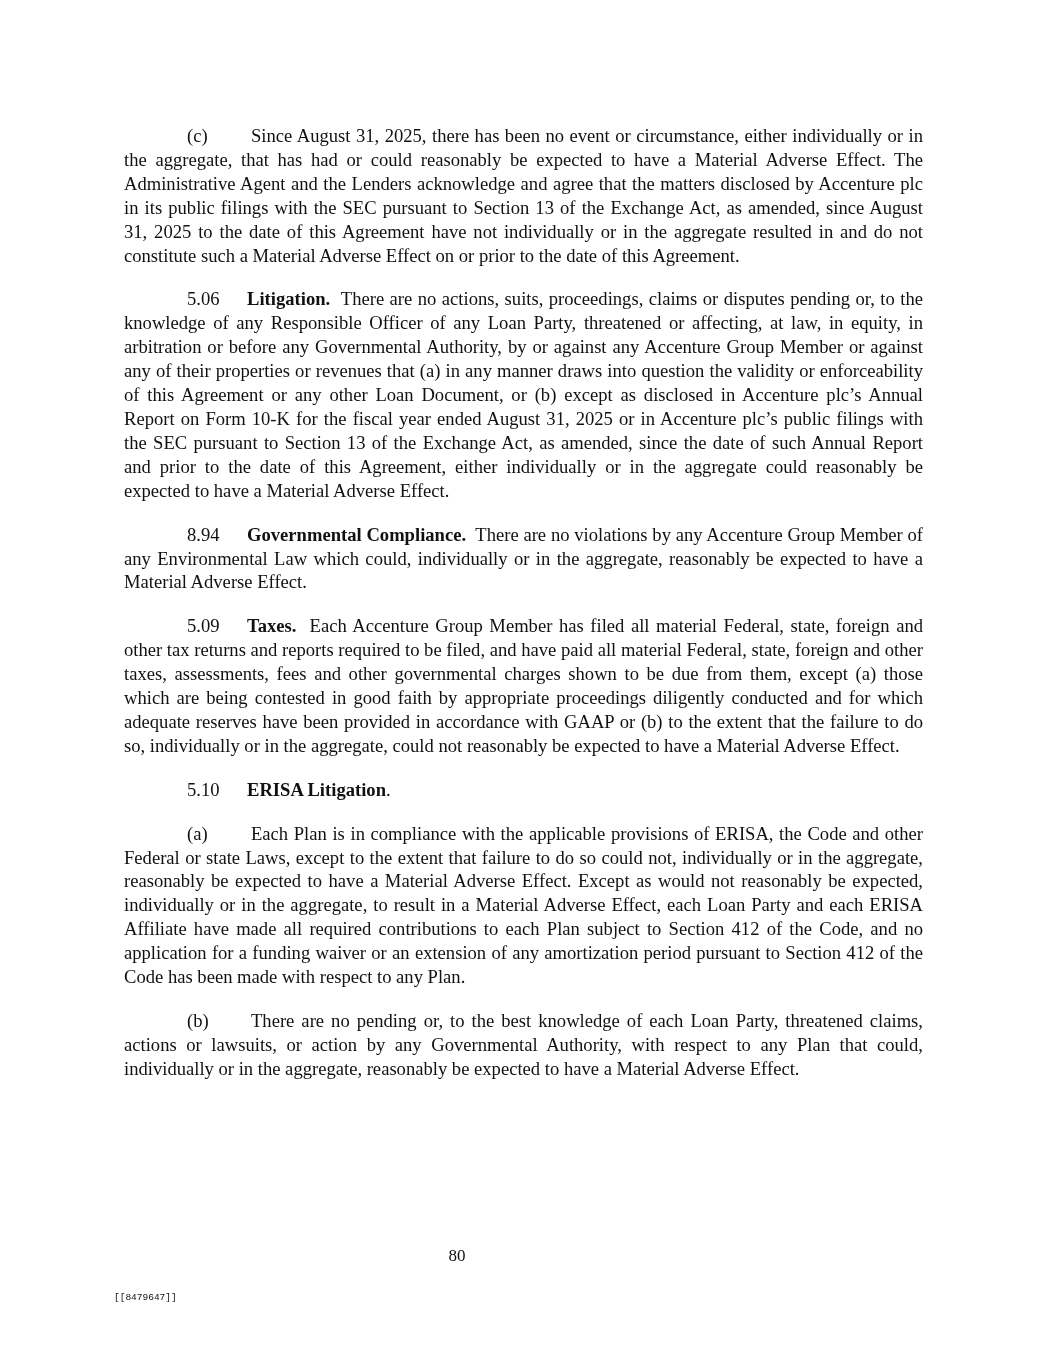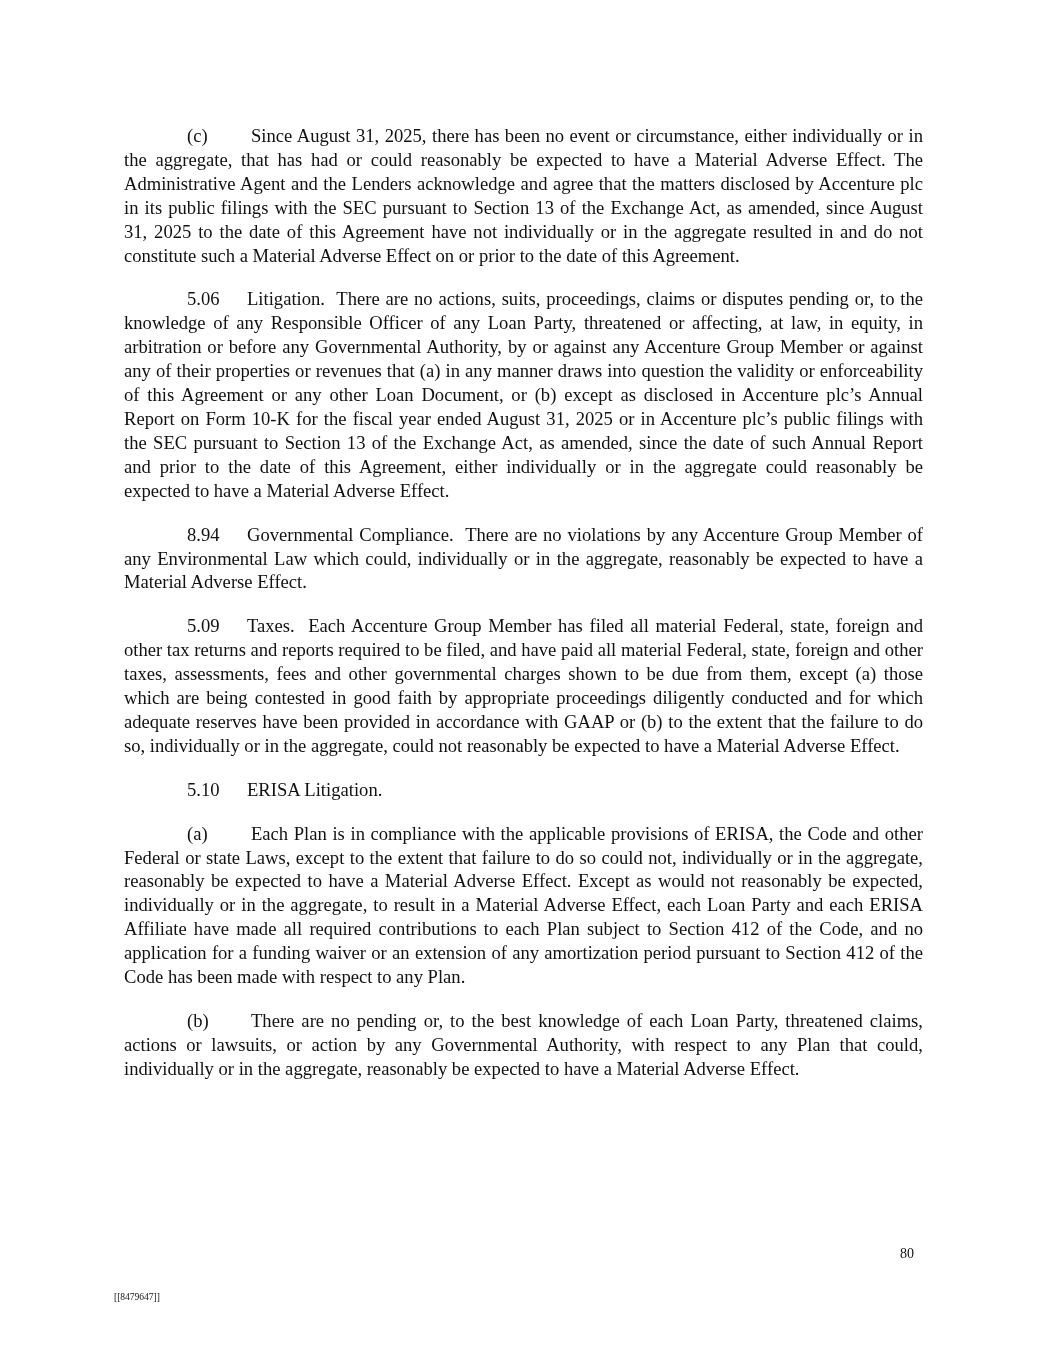--- a/index.html
+++ b/index.html
@@ -8,27 +8,27 @@
     font-family: "Liberation Serif", "DejaVu Serif", serif;
     color: #111111;
   }
   .page {
     position: absolute; left: 124px; top: 124px; width: 807px;
     font-size: 18.6px; line-height: 23.9px;
   }
   .para { text-align: justify; margin: 0 8px 20px 0; }
   .para .lbl { display: inline-block; width: 64px; padding-left: 63px; }
   .para .sec { display: inline-block; width: 60px; padding-left: 63px; font-weight: normal; }
-  .para .head { font-weight: normal; }
+  .para .head { font-weight: bold; }
   .page-num {
     position: absolute; left: 0; width: 914px; top: 1246px;
-    text-align: right; font-size: 14px;
+    text-align: center; font-size: 17px;
   }
   .doc-id {
-    position: absolute; left: 114px; top: 1292px; font-size: 9.5px;
+    position: absolute; left: 114px; top: 1292px; font-size: 9.5px; font-family: Liberation Mono, monospace;
   }
 </style>
 </head>
 <body>
 
 <div class="page">
 
   <p class="para">
     <span class="lbl">(c)</span><span>Since August 31, 2025, there has been no event or circumstance, either individually or in the aggregate, that has had or could reasonably be expected to have a Material Adverse Effect. The Administrative Agent and the Lenders acknowledge and agree that the matters disclosed by Accenture plc in its public filings with the SEC pursuant to Section 13 of the Exchange Act, as amended, since August 31, 2025 to the date of this Agreement have not individually or in the aggregate resulted in and do not constitute such a Material Adverse Effect on or prior to the date of this Agreement.</span>
   </p>

